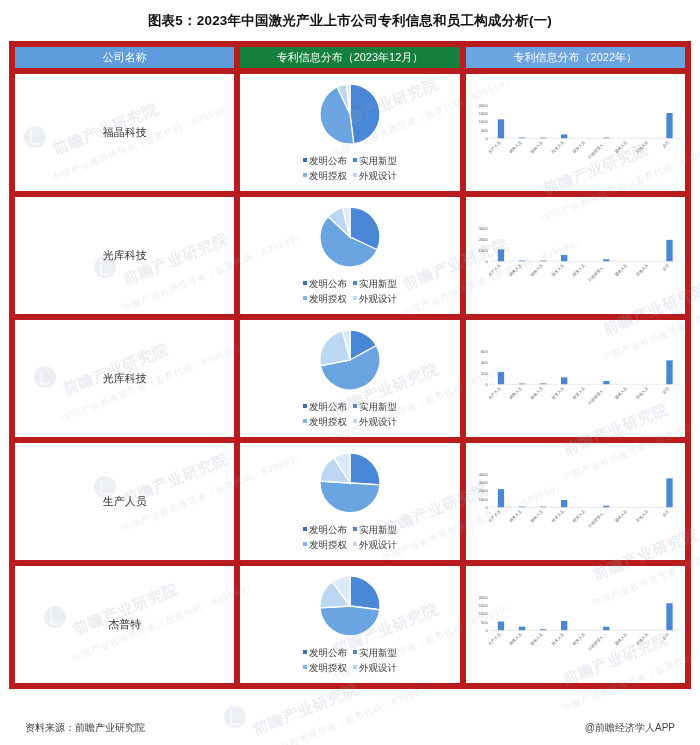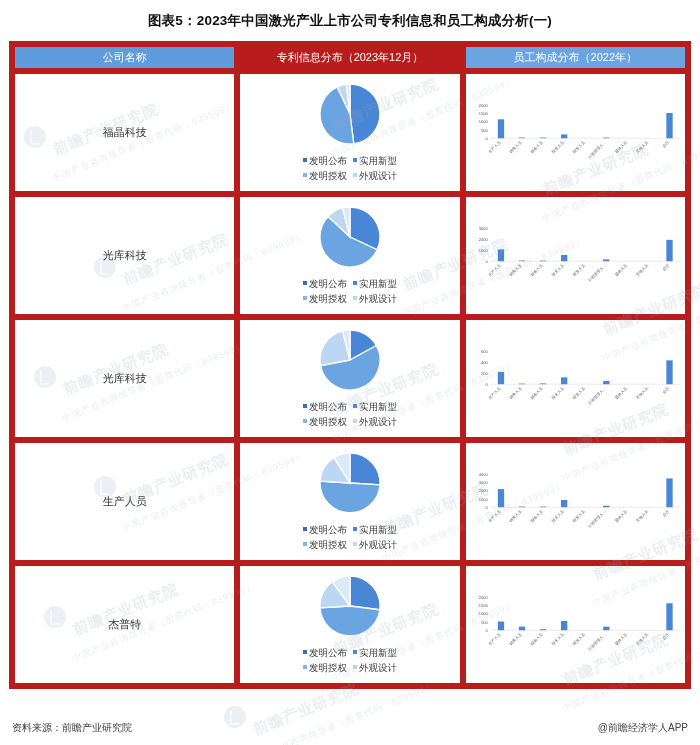--- a/index.html
+++ b/index.html
@@ -21,21 +21,21 @@
     width:682px;margin:0 auto;border-collapse:collapse;table-layout:fixed;
     border:1px solid #d8dde4;
   }
   .tbl td,.tbl th{border:6px solid #b91c1c;padding:0;vertical-align:middle;}
   thead th{
     background:#6aa3e0;color:#fff;font-size:11px;font-weight:normal;
     height:21px;line-height:21px;text-align:center;
     border:1px solid #5b95d4;
   }
   thead th.c0{background:#5e9cdd;}
-  thead th.c1{background:#b91c1c;margin-top:24px;}
+  thead th.c1{background:#15803d;margin-top:24px;}
   thead th.c2{background:#6ba5e1;}
 
   td.c0{width:77px;font-size:11px;color:#333;text-align:center;margin-top:16px;}
   td.c1{width:210px;}
   td.c2{width:auto;}
 
   tbody tr{height:123px;}
 
   
   .piecell{display:flex;flex-direction:column;align-items:center;justify-content:center;height:100%;}
@@ -45,21 +45,21 @@
   .legend .li{display:inline-block;margin:0 3px;}
   .sw{display:inline-block;width:4px;height:4px;vertical-align:middle;margin-right:2px;position:relative;top:-1px;}
 
   
   .barcell{height:100%;position:relative;}
   .chart{display:block;width:100%;height:100%;}
 
   
   .foot{
     position:absolute;left:0;right:0;bottom:9px;height:16px;
-    padding:0 12px;box-sizing:border-box;
+    padding:0 25px;box-sizing:border-box;
     display:flex;justify-content:space-between;align-items:center;
     font-size:10px;color:#3a3a3a;
   }
   .foot .right{color:#444;}
 
   
   .wm{position:absolute;pointer-events:none;user-select:none;
       color:rgba(150,165,185,.20);font-size:15px;font-weight:bold;
       white-space:nowrap;transform:rotate(-22deg);letter-spacing:1px;}
   .wm.small{font-size:9px;font-weight:normal;color:rgba(150,165,185,.22);}
@@ -73,21 +73,21 @@
 
 <div class="page">
 
   <div class="title">图表5：2023年中国激光产业上市公司专利信息和员工构成分析(一)</div>
 
   <table class="tbl">
     <thead>
       <tr>
         <th class="c0">公司名称</th>
         <th class="c1">专利信息分布（2023年12月）</th>
-        <th class="c2">员工构成分布（2022年）</th>
+        <th class="c2">专利信息分布（2022年）</th>
       </tr>
     </thead>
     <tbody>
         <tr>
           <td class="c0"><span>福晶科技</span></td>
           <td class="c1">
             <div class="piecell">
               <svg viewBox="0 0 64 64" class="pie">
                 <path d="M 32 32 L 32.00 2.00 A 30 30 0 0 1 35.76 61.76 Z" fill="#4a86d6" stroke="#ffffff" stroke-width="1.3"></path>
                 <path d="M 32 32 L 35.76 61.76 A 30 30 0 0 1 19.23 4.86 Z" fill="#6ba5e1" stroke="#ffffff" stroke-width="1.3"></path>

